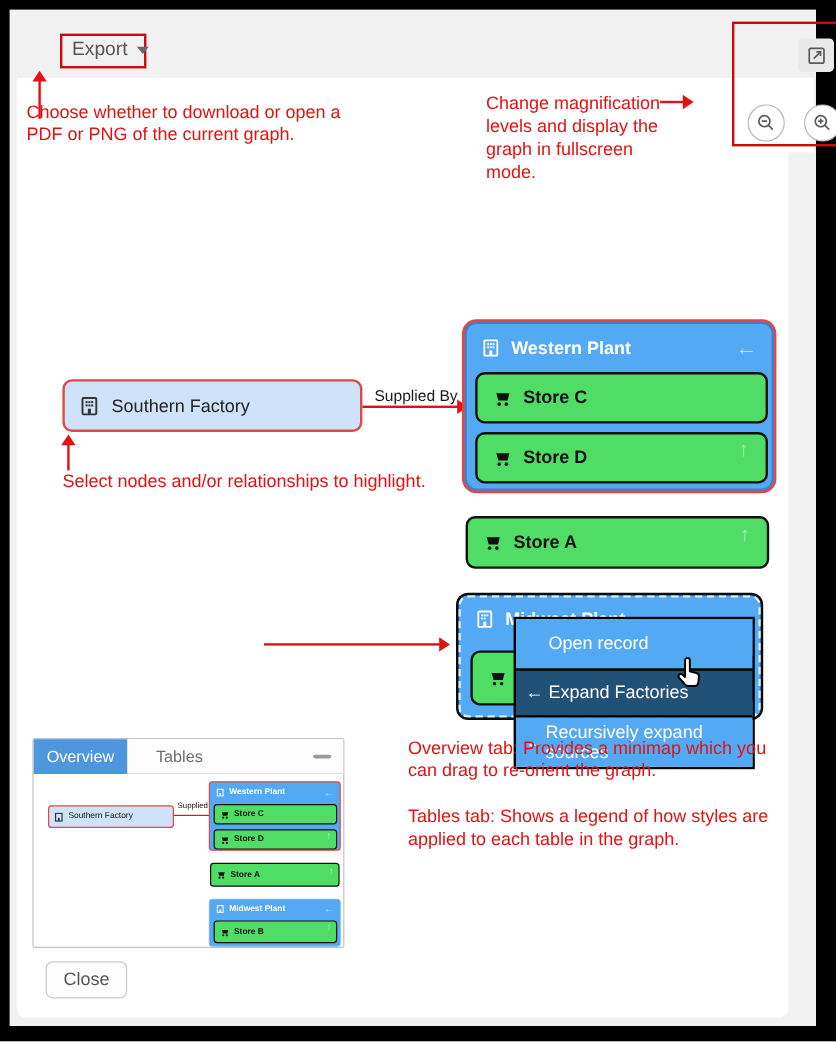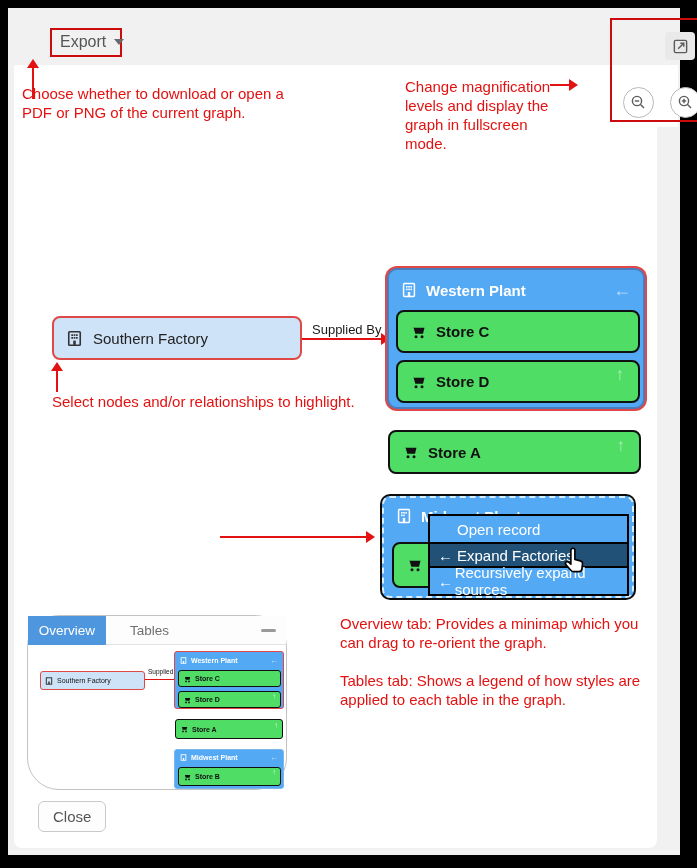--- a/index.html
+++ b/index.html
@@ -35,21 +35,21 @@
   .plant { background:#54a9f4; border-radius:10px; cursor:pointer; }
   .plant-hl { border:2px solid #4a7dbf; box-shadow:0 0 0 2px #e04848; }
   .plant-sel { border:2px dashed #d9efff; box-shadow:0 0 0 2px #0b0b0b; border-radius:8px; }
   .plant-head { display:flex; align-items:center; gap:9px; color:#fff; font-size:15px; font-weight:600; padding:0 12px; }
   .up-arrow { color:#a8efb4; font-size:17px; font-weight:bold; line-height:1; }
   .left-arrow { color:#b9dcfc; font-size:18px; font-weight:bold; line-height:1; }
   .rel-label { color:#1a1a1a; font-size:13px; }
 
   
   .ctx-menu { width:201px; border:2px solid #000; cursor:pointer; }
-  .ctx-item { display:flex; align-items:center; height:26px; padding:0 8px; color:#fff; font-size:15px; background:#54a9f4; }
+  .ctx-item { display:flex; align-items:center; height:41px; padding:0 8px; color:#fff; font-size:15px; background:#54a9f4; }
   .ctx-item.hl { background:#215177; border-top:2px solid #000; border-bottom:2px solid #000; }
   .ctx-prefix { width:19px; font-size:15px; }
 
   
   .panel { width:260px; height:175px; background:#fff; border:1px solid #c3c3c3; border-radius:2px; }
   .panel-head { position:relative; height:29px; border-bottom:1px solid #e2e2e2; background:#fdfdfd; }
   .tab-active { position:absolute; left:0; top:0; width:78px; height:29px; background:#4e96dd; color:#fff;
     font-size:13.5px; display:flex; align-items:center; justify-content:center; cursor:pointer; }
   .tab-idle { position:absolute; left:92px; top:0; height:29px; color:#6f6f6f; font-size:13.5px;
     display:flex; align-items:center; padding:0 10px; cursor:pointer; }
@@ -230,21 +230,21 @@
       <div class="ctx-item">
         <span class="ctx-prefix">←</span>
         <span>Recursively expand sources</span>
       </div>
     </div>
 
     <svg class="abs" style="left:553px; top:539px;" width="26" height="30" viewBox="0 0 20 24">
       <path d="M7.5 2.6c0-.9.7-1.6 1.6-1.6s1.6.7 1.6 1.6V10l4.4 1.1c1.1.3 1.8 1.3 1.7 2.4l-.5 4.2c-.1 1.1-1.1 2-2.2 2H9.6c-.8 0-1.5-.3-2-.9l-4-4.5c-.6-.6-.5-1.6.1-2.2.6-.5 1.4-.5 2 0l1.8 1.6V2.6z" fill="#fff" stroke="#000" stroke-width="1.3" stroke-linejoin="round"></path>
     </svg>
 
-    <div class="abs panel" style="left:19px; top:607px;border-radius:32px;">
+    <div class="abs panel" style="left:19px; top:607px;">
       <div class="panel-head">
         <div class="tab-active">Overview</div>
         <div class="tab-idle">Tables</div>
         <div class="minim"></div>
       </div>
 
       <div class="abs" style="left:0; top:30px; right:0; bottom:0;">
         <div class="abs mini-node mini-sf" style="left:12px; top:25px; width:105px; height:19px;">
           <svg width="8" height="8" viewBox="0 0 16 16">
             <rect x="2.6" y="1.6" width="10.8" height="12.8" fill="none" stroke="#333" stroke-width="2"></rect>

